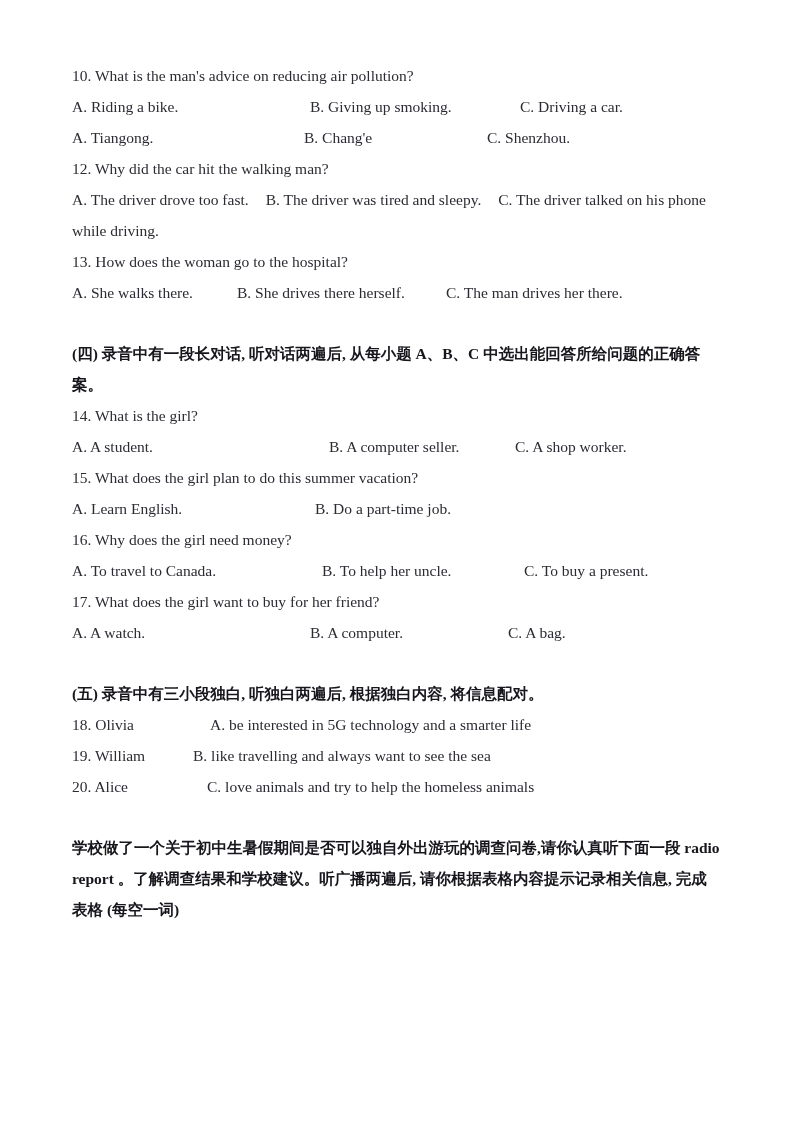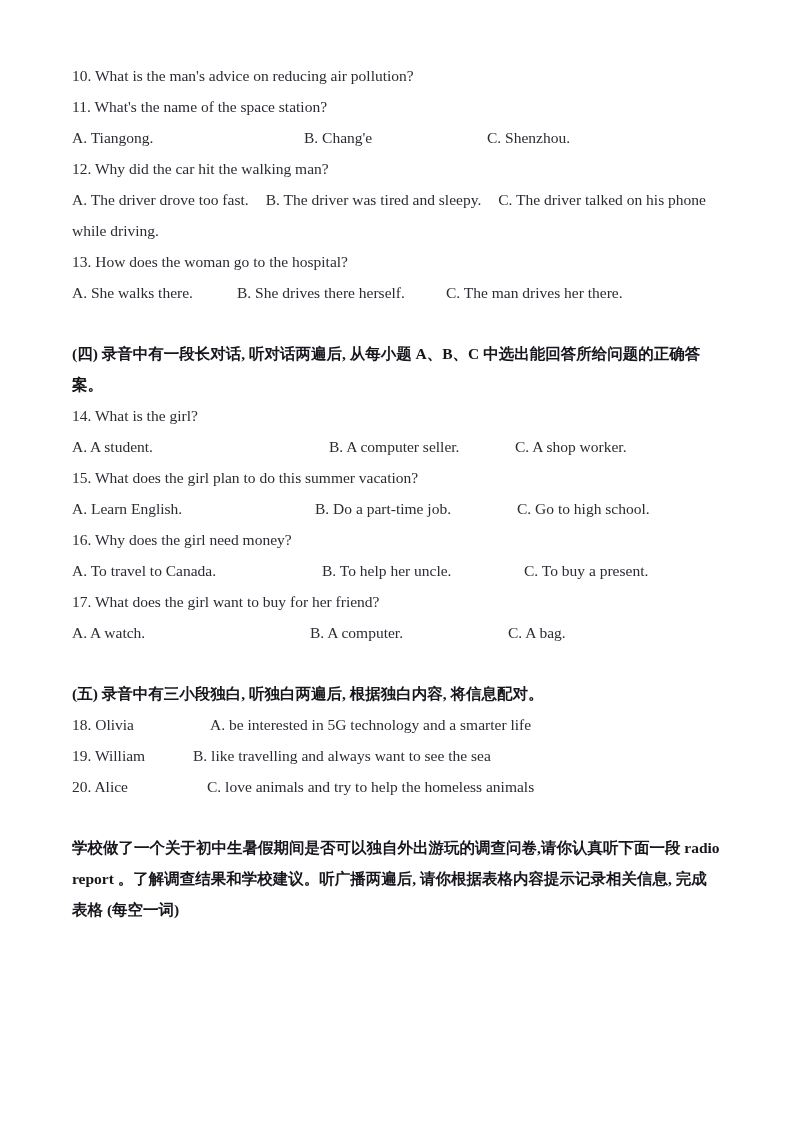--- a/index.html
+++ b/index.html
@@ -46,21 +46,25 @@
   }
   .optflow .flowitem { margin-right: 17px; }
   .spacer { height: 30px; }
 </style>
 </head>
 <body>
 
 <div class="page">
   <div id="content" class="content">
       <p class="line question">10. What is the man's advice on reducing air pollution?</p>
-      <p class="line question">11. What's the name of the space station?</p>
+      <div class="tabrow">
+        <span class="tabitem" style="left: 0px;">A. Riding a bike.</span>
+        <span class="tabitem" style="left: 238px;">B. Giving up smoking.</span>
+        <span class="tabitem" style="left: 448px;">C. Driving a car.</span>
+      </div>
       <div class="tabrow">
         <span class="tabitem" style="left: 0px;">A. Tiangong.</span>
         <span class="tabitem" style="left: 232px;">B. Chang'e</span>
         <span class="tabitem" style="left: 415px;">C. Shenzhou.</span>
       </div>
       <p class="line question">12. Why did the car hit the walking man?</p>
       <p class="line optflow"><span class="flowitem">A. The driver drove too fast.</span><span class="flowitem">B. The driver was tired and sleepy.</span><span class="flowitem">C. The driver talked on his phone while driving.</span></p>
       <p class="line question">13. How does the woman go to the hospital?</p>
       <div class="tabrow">
         <span class="tabitem" style="left: 0px;">A. She walks there.</span>
@@ -72,21 +76,20 @@
       <p class="line question">14. What is the girl?</p>
       <div class="tabrow">
         <span class="tabitem" style="left: 0px;">A. A student.</span>
         <span class="tabitem" style="left: 243px; margin-left: 14px;">B. A computer seller.</span>
         <span class="tabitem" style="left: 443px;">C. A shop worker.</span>
       </div>
       <p class="line question">15. What does the girl plan to do this summer vacation?</p>
       <div class="tabrow">
         <span class="tabitem" style="left: 0px;">A. Learn English.</span>
         <span class="tabitem" style="left: 243px; text-align: center;">B. Do a part-time job.</span>
-        <span class="tabitem" style="left: 445px;">C. Go to high school.</span>
       </div>
       <p class="line question">16. Why does the girl need money?</p>
       <div class="tabrow">
         <span class="tabitem" style="left: 0px;">A. To travel to Canada.</span>
         <span class="tabitem" style="left: 250px;">B. To help her uncle.</span>
         <span class="tabitem" style="left: 452px;">C. To buy a present.</span>
       </div>
       <p class="line question">17. What does the girl want to buy for her friend?</p>
       <div class="tabrow">
         <span class="tabitem" style="left: 0px;">A. A watch.</span>

